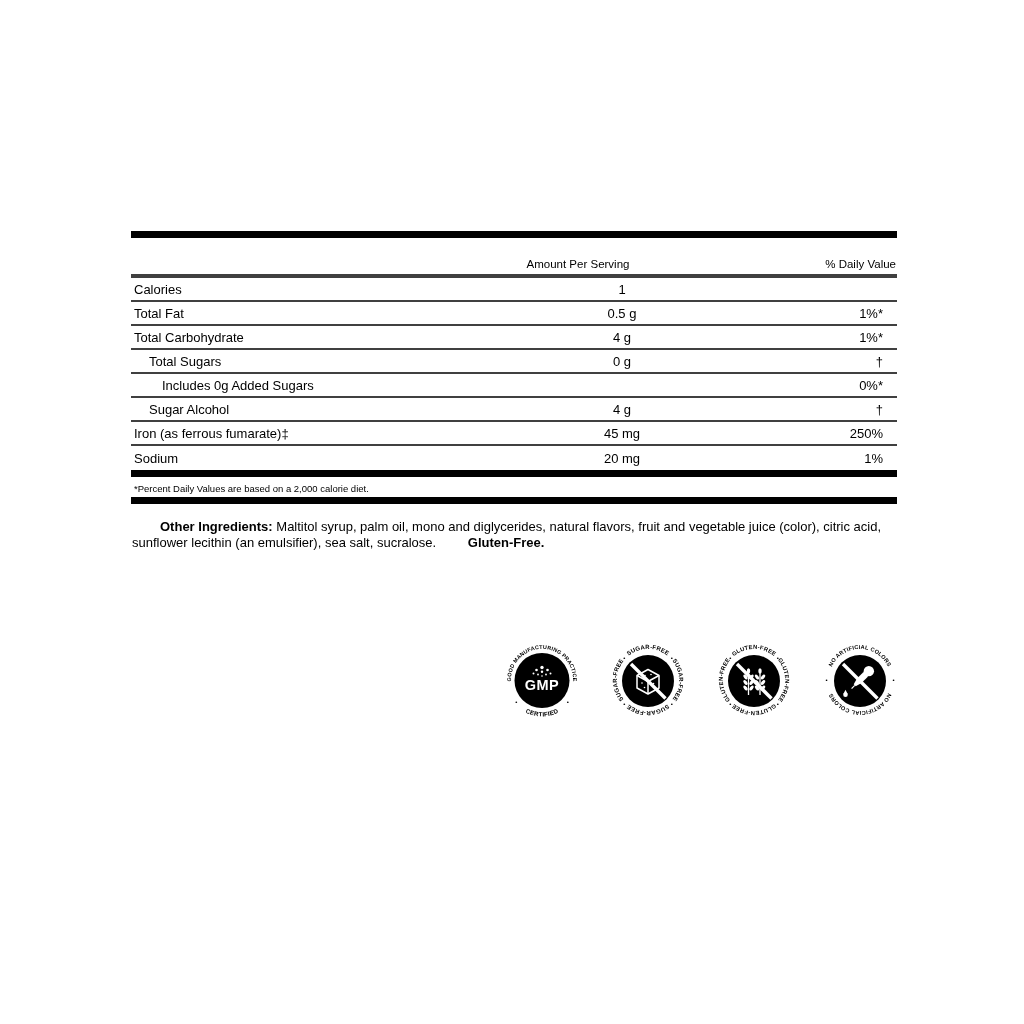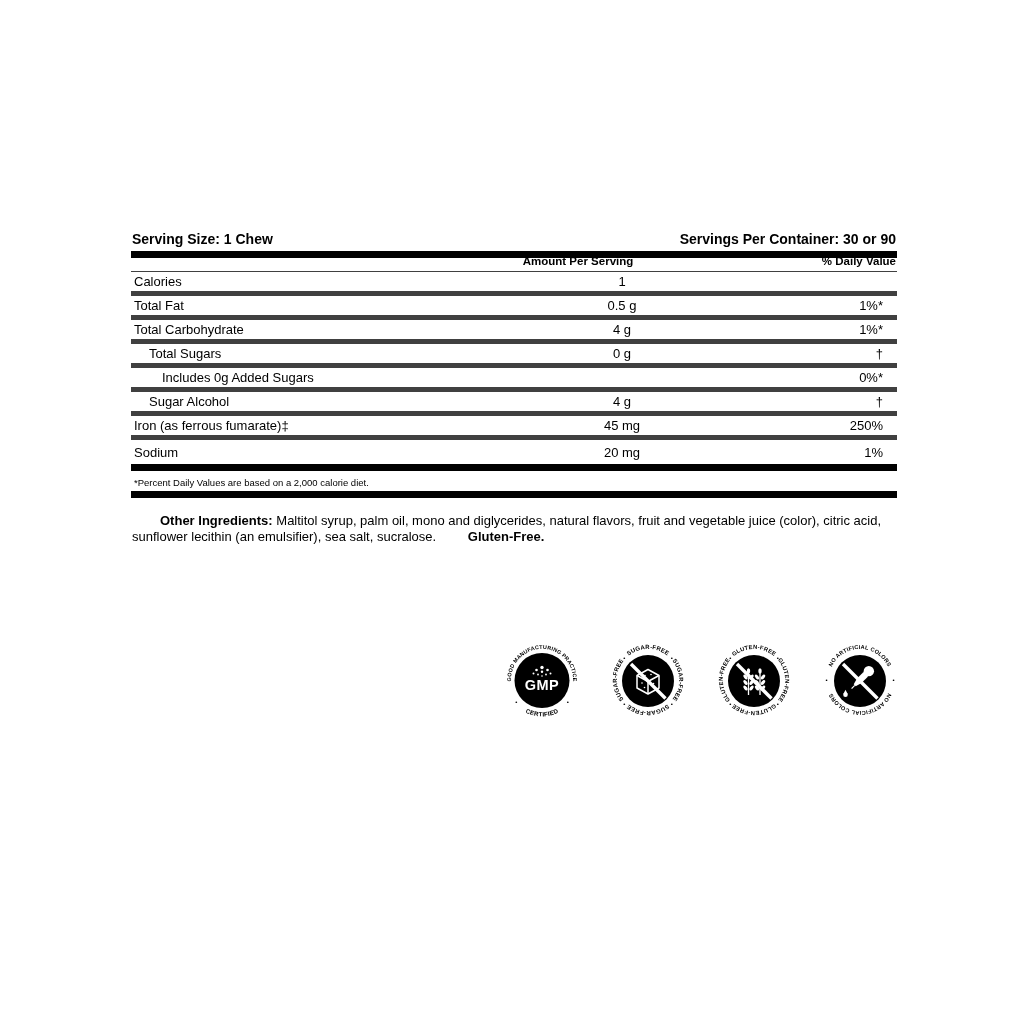--- a/index.html
+++ b/index.html
@@ -7,27 +7,27 @@
               font-family:"Liberation Sans", sans-serif; color:#000; }
   .page { position:absolute; inset:0; background:#fff; }
 
   .panel { position:absolute; left:131px; top:231px; width:766px; }
 
   .serving-row { display:flex; justify-content:space-between; align-items:flex-start;
                  height:20px; font-weight:bold; font-size:14px; padding:0 1px; }
 
   .bar { height:7px; background:#000; }
 
-  .col-header-row { position:relative; height:14px; border-bottom:1px solid #404040;
-                    font-weight:bold; font-size:11.5px; }
+  .col-header-row { position:relative; height:40px; border-bottom:4px solid #404040;
+                    font-weight:normal; font-size:11.5px; }
   .col-header-amt { position:absolute; left:447px; transform:translateX(-50%); bottom:4px; white-space:nowrap; }
   .col-header-dv  { position:absolute; right:1px; bottom:4px; }
 
   .nrow { display:grid; grid-template-columns:1fr 170px 190px; height:24px;
-          align-items:center; border-bottom:5px solid #404040; font-size:13px; }
+          align-items:center; border-bottom:2px solid #404040; font-size:13px; }
   .rows .nrow:last-child { border-bottom:none; }
   .cell-name { padding-left:3px; white-space:nowrap; }
   .indent-1 .cell-name { padding-left:18px; }
   .indent-2 .cell-name { padding-left:31px; }
   .cell-amt { text-align:center; white-space:nowrap; }
   .cell-dv  { text-align:right; padding-right:14px; white-space:nowrap; }
 
   .footnotes { height:20px; padding:6px 0 0 3px; font-size:9.5px; line-height:12.5px; }
 
   .other-ing { margin-top:15px; padding:0 1px; font-size:13px; line-height:15.5px; }
@@ -40,24 +40,20 @@
   .dot { font-family:"Liberation Sans", sans-serif; font-weight:bold; fill:#000; font-size:6px;
          text-anchor:middle; }
 </style>
 </head>
 <body>
 
 <div class="page">
 
   <div class="panel">
 
-    <div class="serving-row">
-      <span>Serving Size: 1 Chew</span>
-      <span>Servings Per Container: 30 or 90</span>
-    </div>
 
     <div class="bar"></div>
 
     <div class="col-header-row">
       <span class="col-header-amt">Amount Per Serving</span>
       <span class="col-header-dv">% Daily Value</span>
     </div>
 
     <div class="rows">
       <div class="nrow">

